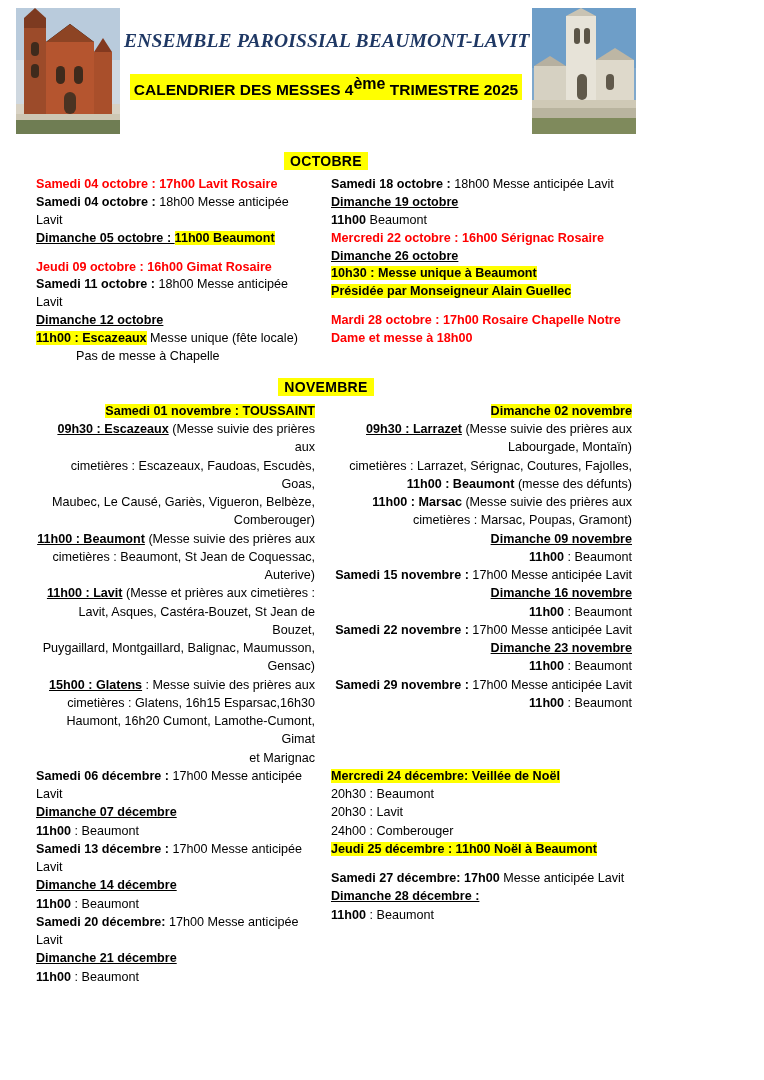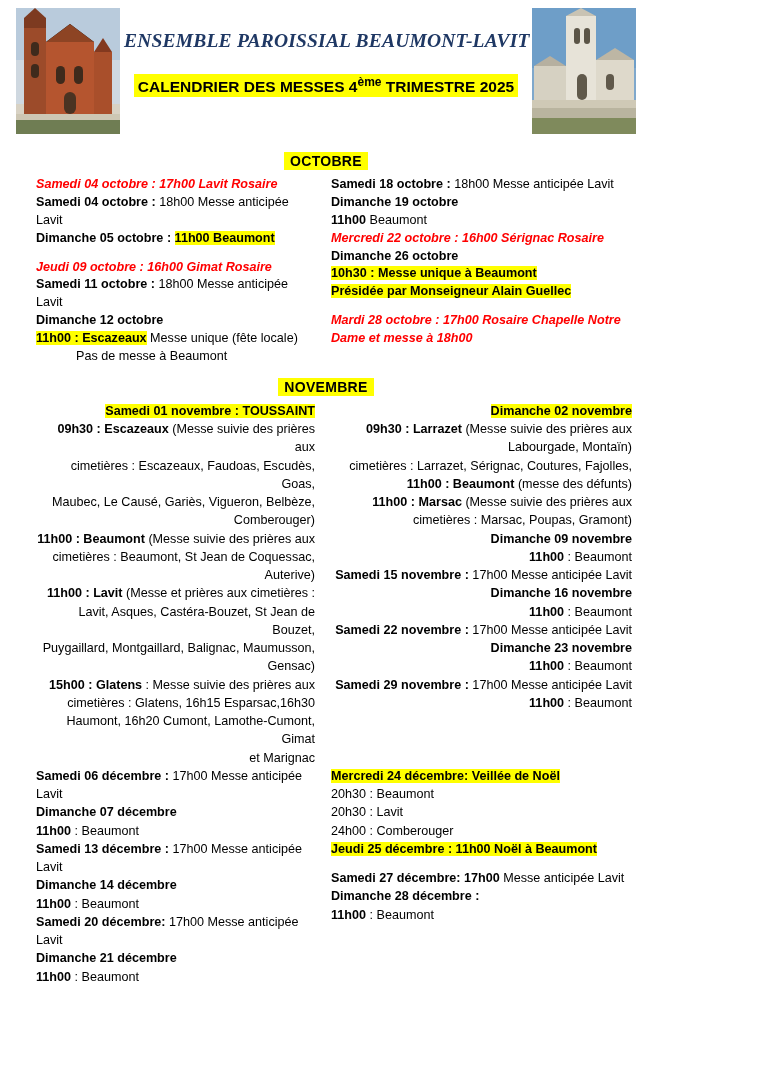--- a/index.html
+++ b/index.html
@@ -58,21 +58,21 @@
   }
   .title-sub {
     margin-top: 22px;
     font-size: 15.5px;
     font-weight: bold;
     display: inline-block;
     background: #FFFF00;
     padding: 1px 4px;
     white-space: nowrap;
   }
-  .title-sub sup { font-size: 12px; }
+  .title-sub sup { font-size: 16px; }
 
   
   .month-band {
     text-align: center;
     margin: 12px 0 6px 0;
   }
   .month-band span {
     background: #FFFF00;
     font-weight: bold;
     font-size: 14px;
@@ -91,22 +91,22 @@
   .col.left { padding-right: 12px; padding-left: 14px; }
   .col.right { padding-left: 4px; }
 
   .line {
     font-size: 12.6px;
     line-height: 1.42;
     margin: 0;
   }
   .gap { height: 11px; }
   .indent { padding-left: 40px; }
-  .red { color: #FF0000; font-weight: bold; font-style: italic; }
-  .u { }
+  .red { color: #FF0000; font-weight: bold; }
+  .u { text-decoration: underline; }
   .hl { background: #FFFF00; }
   .bold { font-weight: bold; }
 
   .sec-nov .line, .sec-dec .line { line-height: 1.45; }
   .nov-block .line { font-size: 12.6px; text-align: right; }
 
   .footer-space { height: 18px; }
 </style>
 </head>
 <body>
@@ -173,21 +173,21 @@
   <div class="cols">
     <div class="col left">
         <p class="line"><span class="red">Samedi 04 octobre : 17h00 Lavit Rosaire</span></p>
         <p class="line"><span class="bold">Samedi 04 octobre :</span><span> 18h00  Messe anticipée Lavit</span></p>
         <p class="line"><span class="bold u">Dimanche 05 octobre : </span><span class="bold hl">11h00 Beaumont</span></p>
         <div class="gap"></div>
         <p class="line"><span class="red">Jeudi 09 octobre : 16h00 Gimat Rosaire</span></p>
         <p class="line"><span class="bold">Samedi 11 octobre :</span><span> 18h00  Messe anticipée Lavit</span></p>
         <p class="line"><span class="bold u">Dimanche 12 octobre </span></p>
         <p class="line"><span class="bold hl">11h00  : Escazeaux</span><span>    Messe unique (fête locale)</span></p>
-        <p class="line indent"><span>Pas de messe à Beaumont</span></p>
+        <p class="line indent"><span>Pas de messe à Chapelle</span></p>
       </div>
     <div class="col right">
         <p class="line"><span class="bold">Samedi 18 octobre :</span><span> 18h00  Messe anticipée Lavit</span></p>
         <p class="line"><span class="bold u">Dimanche 19 octobre</span></p>
         <p class="line"><span class="bold">11h00</span><span>  Beaumont</span></p>
         <p class="line"><span class="red">Mercredi 22 octobre : 16h00 Sérignac Rosaire</span></p>
         <p class="line"><span class="bold u">Dimanche 26 octobre</span></p>
         <p class="line"><span class="bold hl">10h30 : Messe unique à Beaumont</span></p>
         <p class="line"><span class="bold hl">Présidée par Monseigneur Alain Guellec</span></p>
         <div class="gap"></div>

